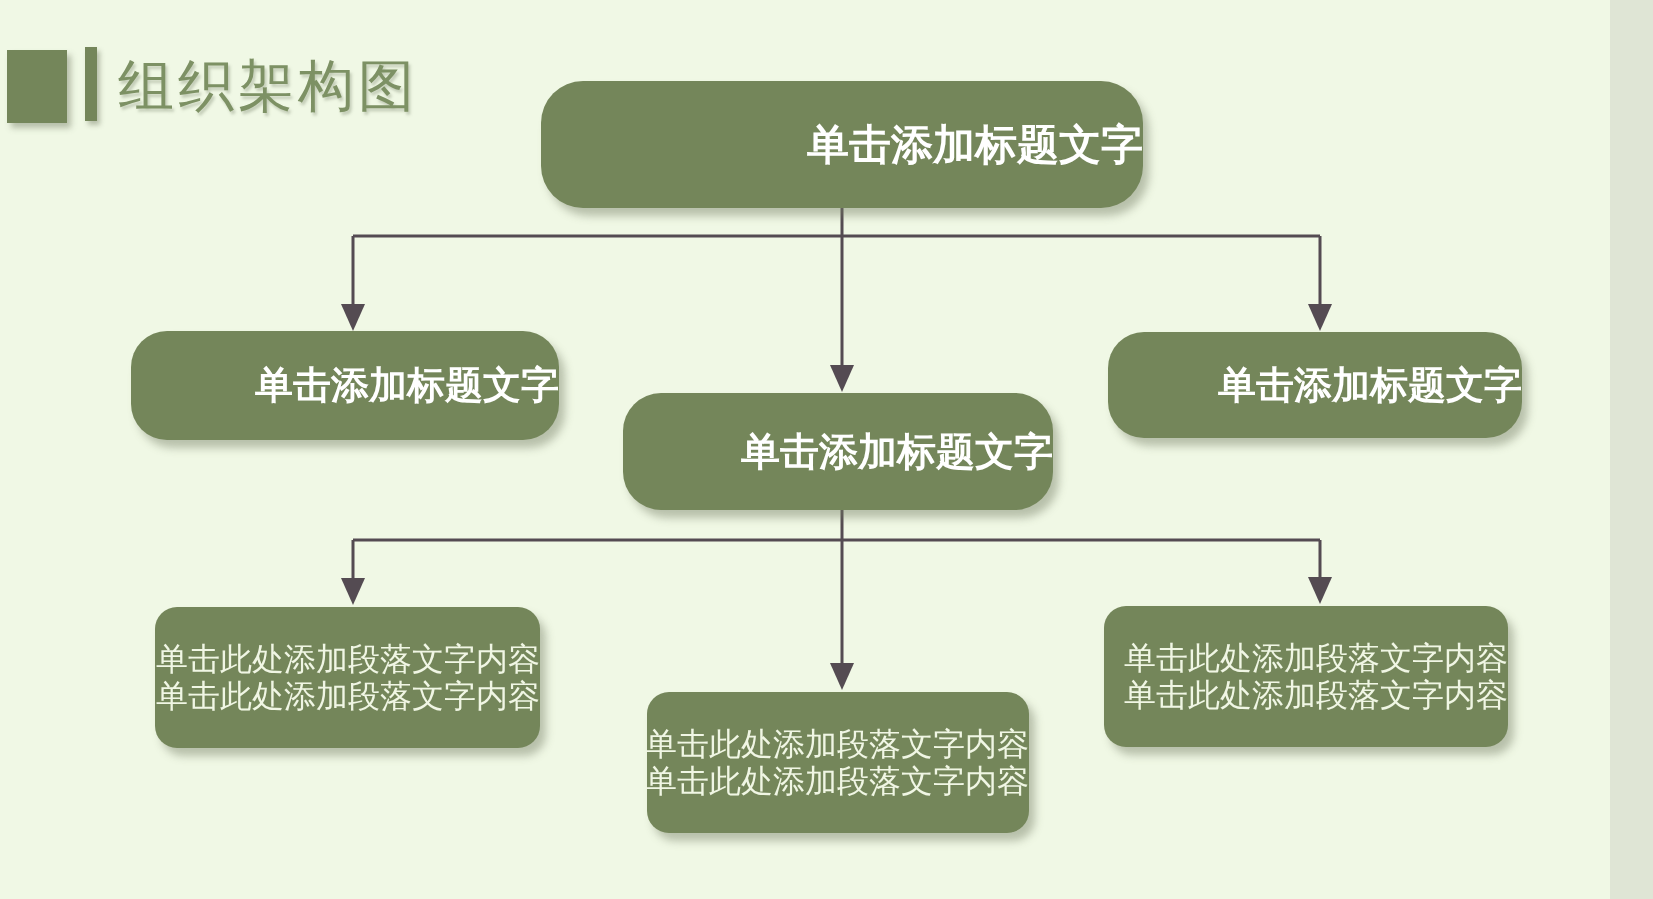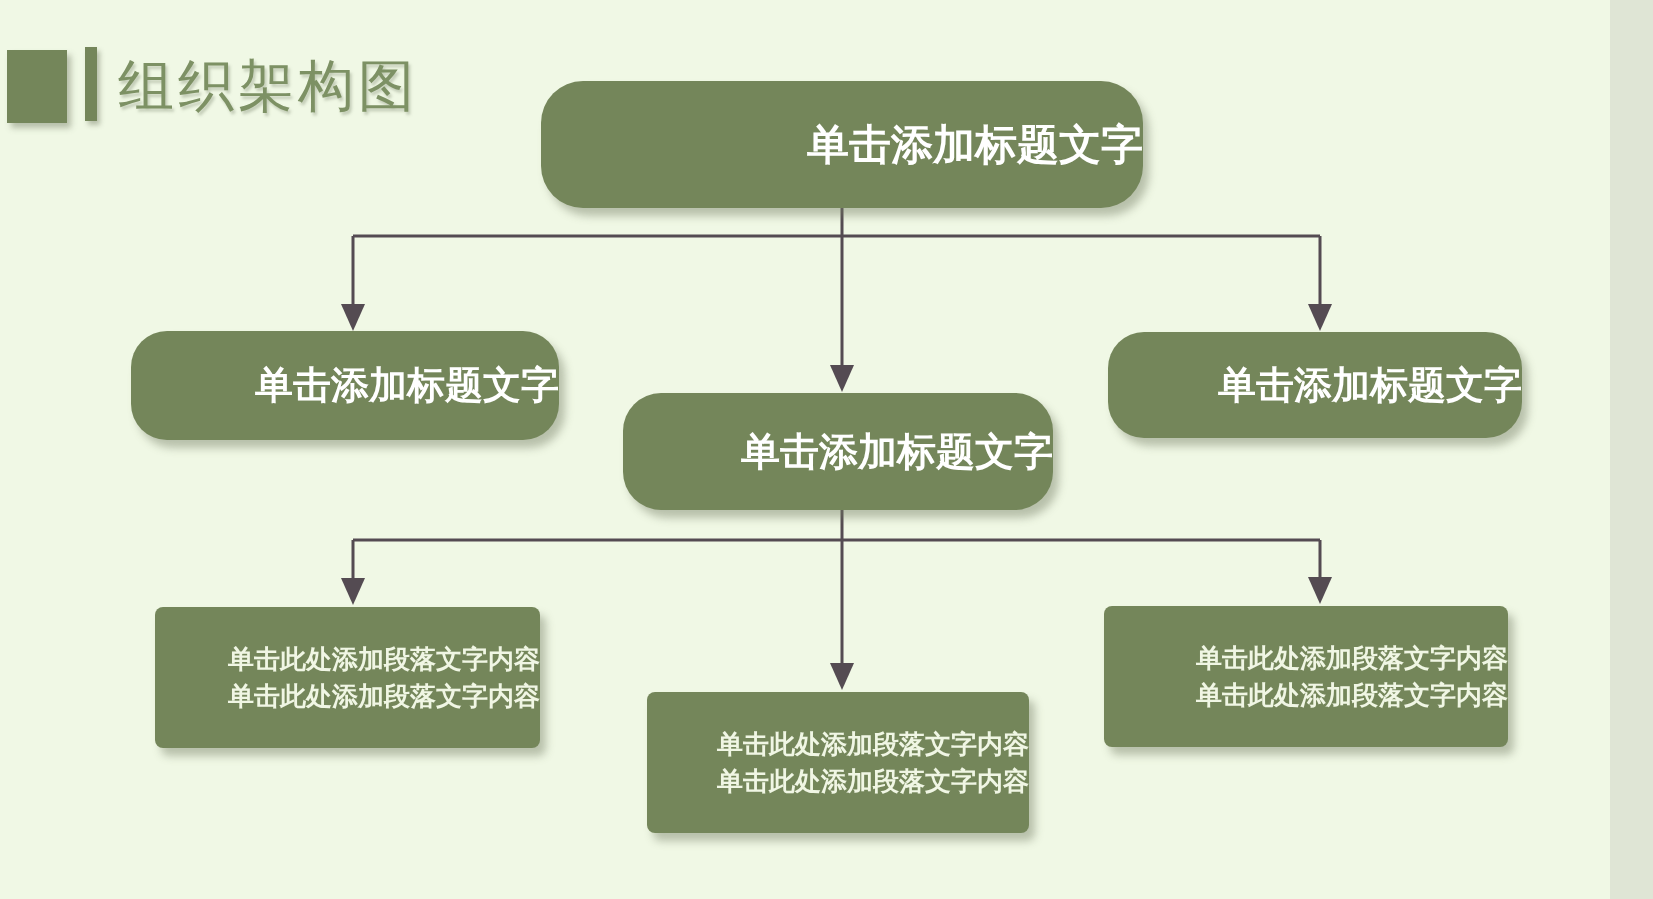--- a/index.html
+++ b/index.html
@@ -48,22 +48,22 @@
     text-align:center;
     cursor:pointer;
   }
   .node.title-node{font-weight:700;white-space:nowrap;}
   .node-root{left:541px;top:81px;width:602px;height:127px;border-radius:42px;font-size:42px;}
   .node-branch-left{left:131px;top:331px;width:428px;height:109px;border-radius:36px;font-size:38px;}
   .node-branch-center{left:623px;top:393px;width:430px;height:117px;border-radius:38px;font-size:39px;}
   .node-branch-right{left:1108px;top:332px;width:414px;height:106px;border-radius:36px;font-size:38px;}
   .node.leaf-node{
     color:var(--box-paragraph-text);
-    font-size:26px;font-weight:700;line-height:37px;
-    border-radius:8px;
+    font-size:32px;font-weight:400;line-height:37px;
+    border-radius:22px;
     white-space:nowrap;
   }
   .node-leaf-left{left:155px;top:607px;width:385px;height:141px;}
   .node-leaf-center{left:647px;top:692px;width:382px;height:141px;}
   .node-leaf-right{left:1104px;top:606px;width:404px;height:141px;}
   
   .connector-overlay{
     position:absolute;left:0;top:0;width:1653px;height:899px;
     pointer-events:none;
   }

